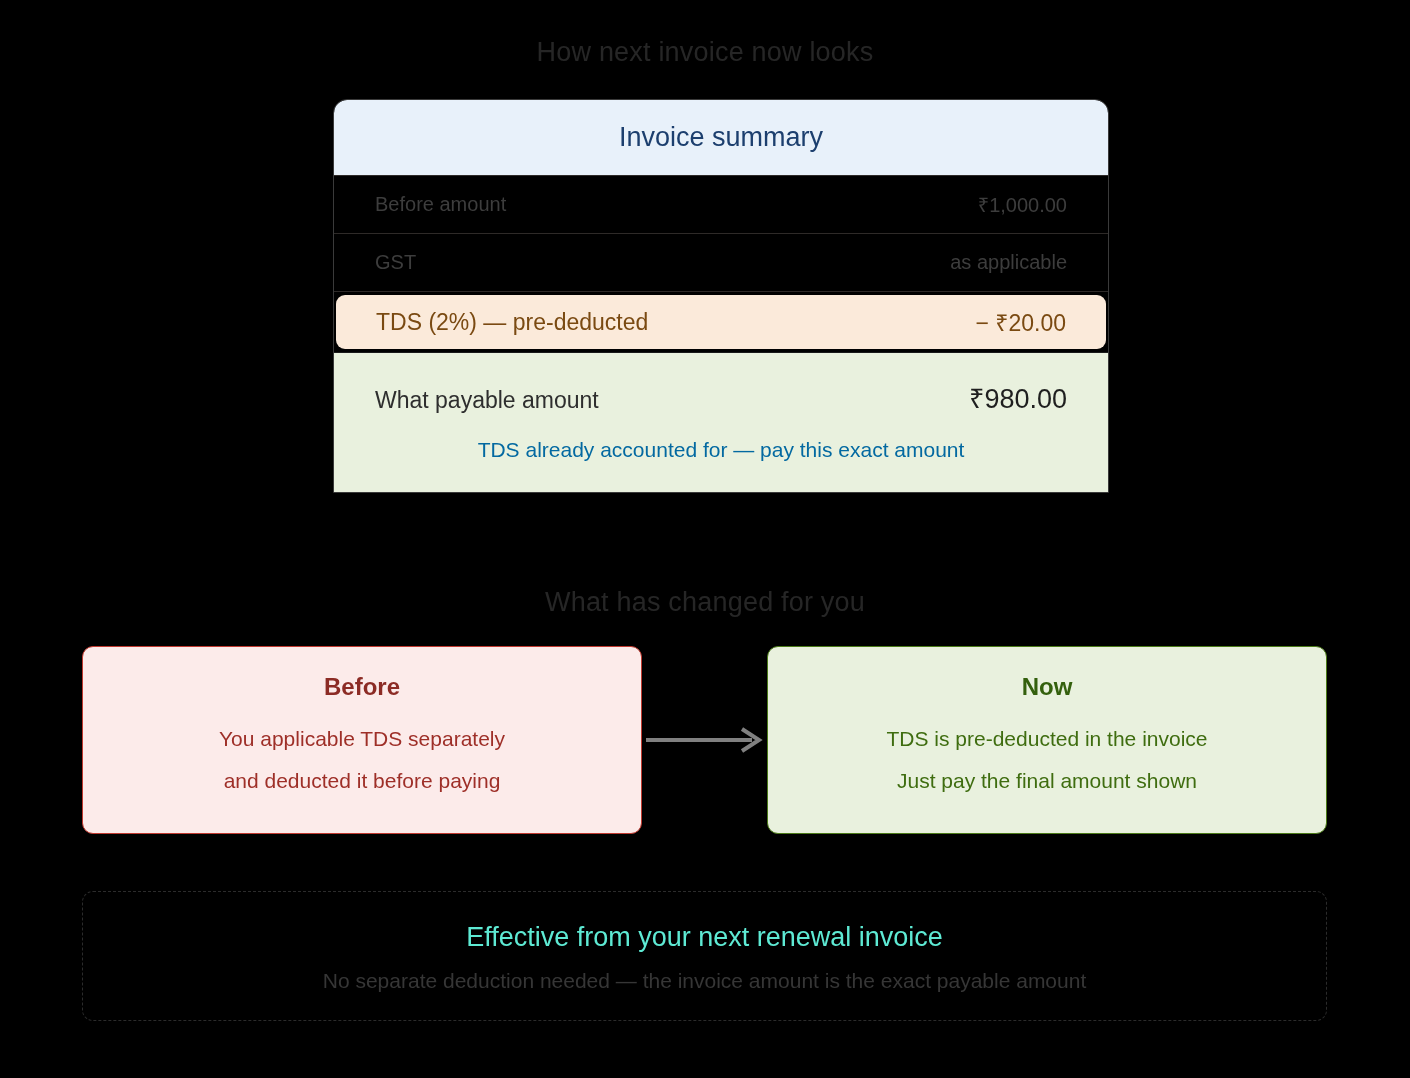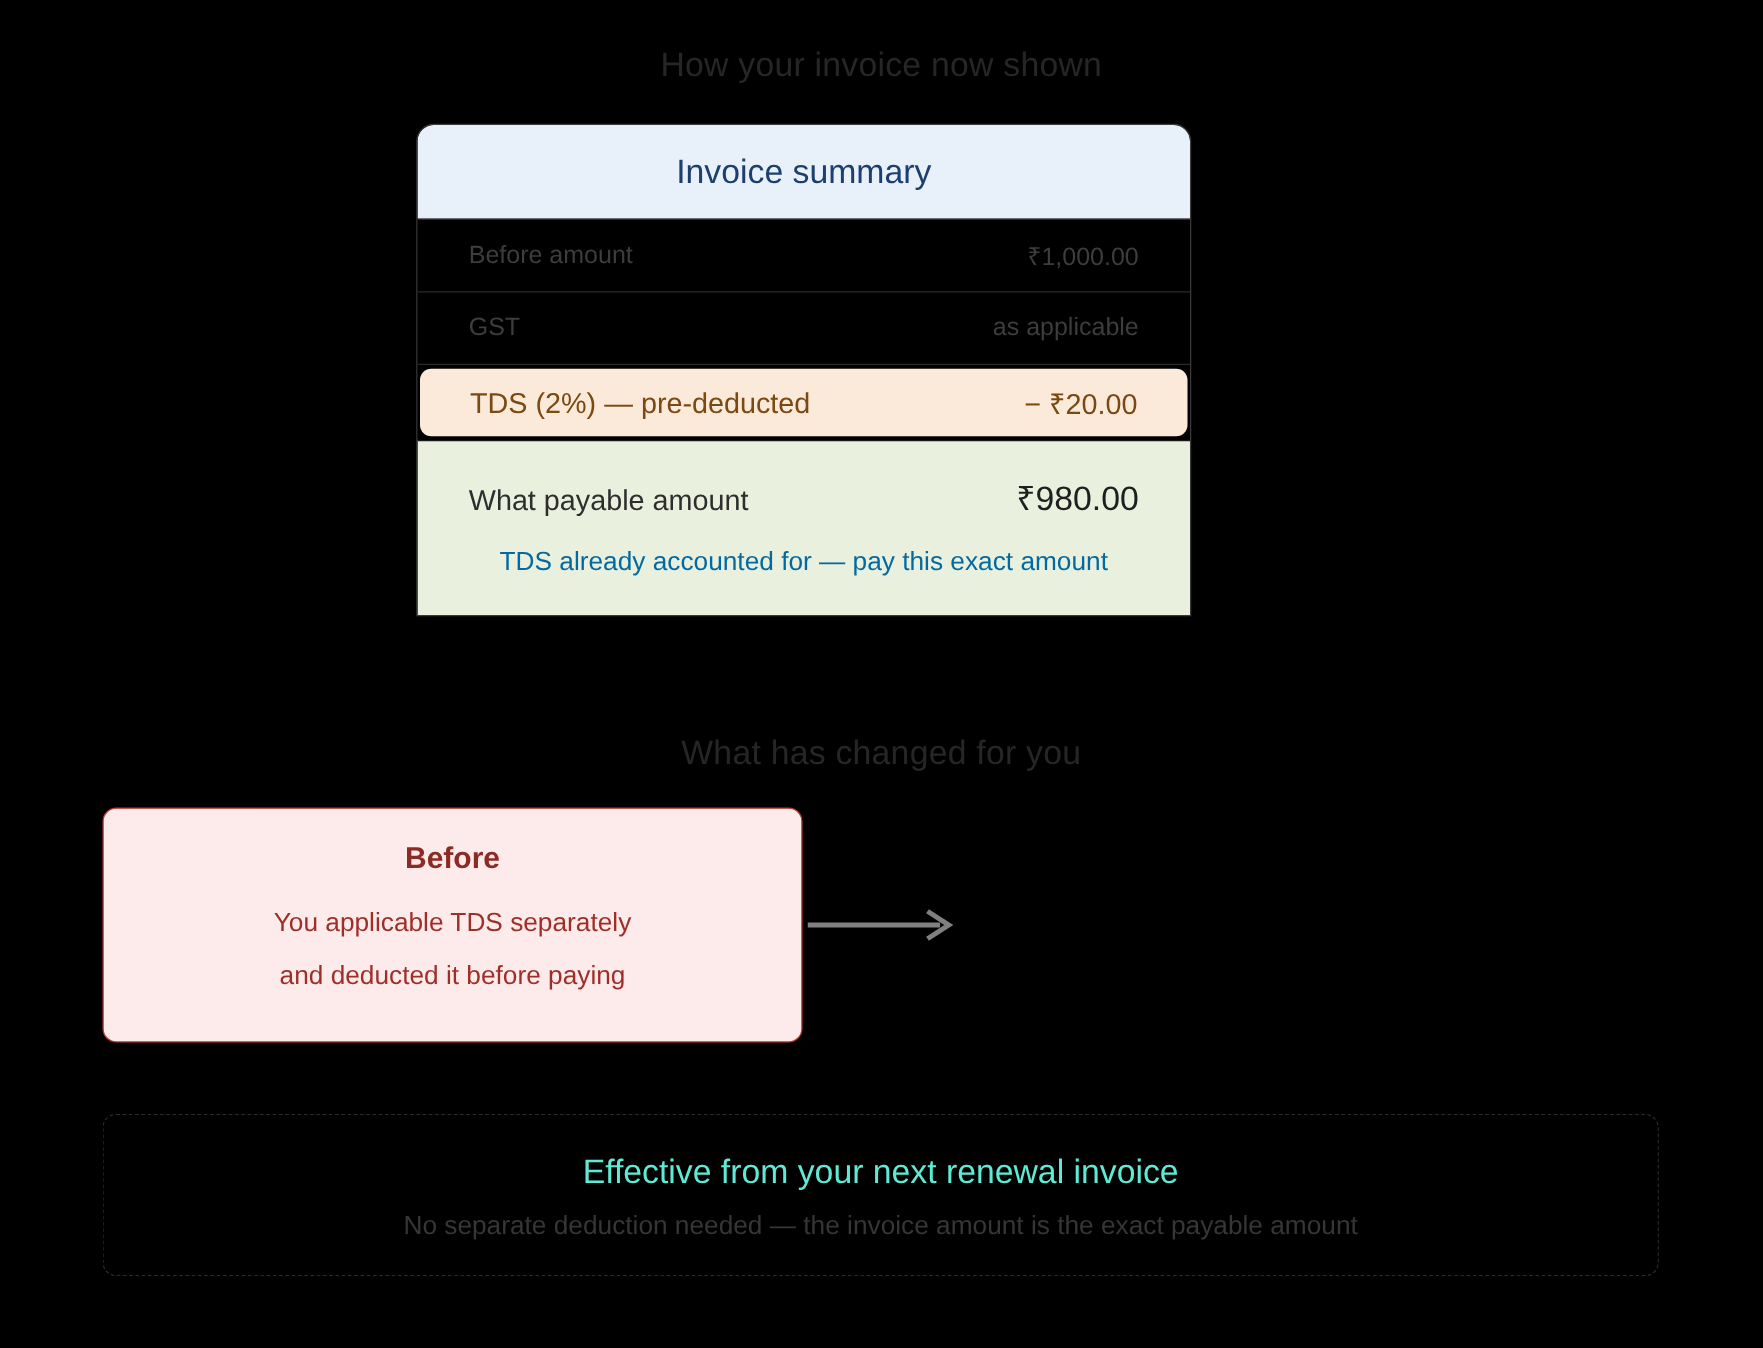--- a/index.html
+++ b/index.html
@@ -33,21 +33,21 @@
     font-weight: 400;
   }
   #heading-invoice { top: 37px; }
   #heading-changed { top: 587px; }
 
   
   .invoice-card {
     position: absolute;
     left: 333px;
     top: 99px;
-    width: 620px;
+    width: 776px;
     border: 1px solid #3a3a3a;
     border-radius: 14px 14px 0 0;
     box-sizing: border-box;
     overflow: hidden;
   }
   .invoice-header {
     background: #e8f1fa;
     height: 75px;
     display: flex;
     align-items: center;
@@ -192,21 +192,21 @@
   .footer-sub {
     font-size: 21px;
     color: #363636;
   }
 </style>
 </head>
 <body>
 
 <div class="page">
 
-  <div class="section-title" id="heading-invoice">How your invoice now shown</div>
+  <div class="section-title" id="heading-invoice">How next invoice now looks</div>
 
   <div class="invoice-card">
 
     <div class="invoice-header">
       <span class="invoice-header-title">Invoice summary</span>
     </div>
 
     <div class="invoice-row">
       <span class="row-label">Before amount</span>
       <span class="row-value">₹1,000.00</span>
@@ -242,19 +242,24 @@
     <div class="compare-line">and deducted it before paying</div>
   </div>
 
   <div class="arrow">
     <svg width="120" height="28" viewBox="0 0 120 28" xmlns="http://www.w3.org/2000/svg">
       <line x1="0" y1="14" x2="106" y2="14" stroke="#808080" stroke-width="4"></line>
       <polyline points="96,3 113,14 96,25" fill="none" stroke="#808080" stroke-width="4" stroke-linecap="butt" stroke-linejoin="miter"></polyline>
     </svg>
   </div>
 
+  <div class="compare-card" id="card-now">
+    <div class="compare-title">Now</div>
+    <div class="compare-line">TDS is pre-deducted in the invoice</div>
+    <div class="compare-line">Just pay the final amount shown</div>
+  </div>
 
   <div id="footer-note">
     <div class="footer-title">Effective from your next renewal invoice</div>
     <div class="footer-sub">No separate deduction needed — the invoice amount is the exact payable amount</div>
   </div>
 
 </div>
 
 </body></html>

